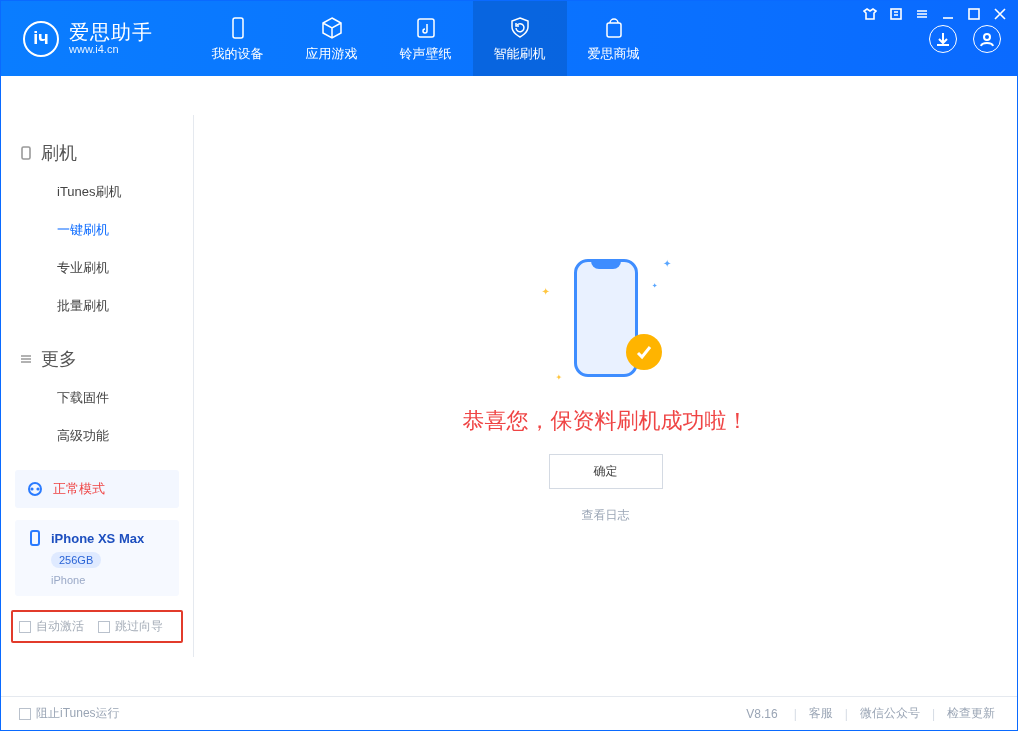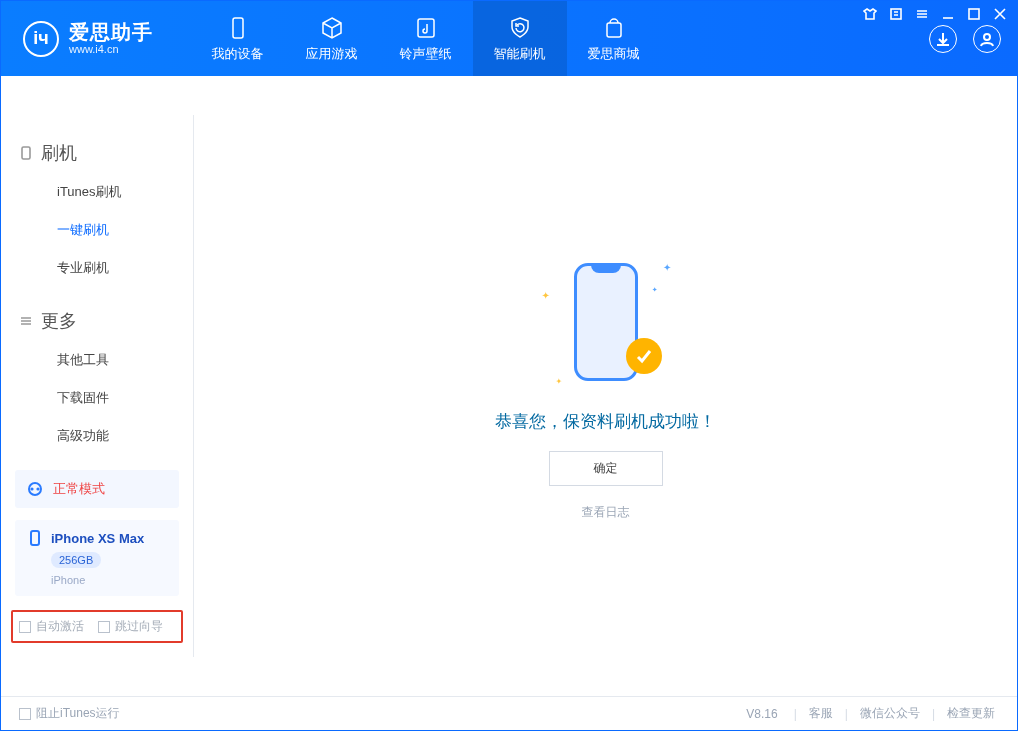--- a/index.html
+++ b/index.html
@@ -24,21 +24,21 @@
   padding: 0 18px 0 22px;
   gap: 10px;
   min-width: 190px;
 }
 .logo-mark {
   width: 36px; height: 36px; border: 2px solid #fff; border-radius: 50%;
   display: flex; align-items: center; justify-content: center;
   font-weight: 700; font-size: 18px; color:#fff;
 }
 .logo-text { display:flex; flex-direction:column; line-height:1.1;}
-.logo-title { font-size: 20px; font-weight: 700; letter-spacing:1px;}
+.logo-title { font-size: 20px; font-weight: 400; letter-spacing:1px;}
 .logo-sub   { font-size: 11px; opacity: .9; }
 .topnav { display:flex; }
 .topnav-item {
   width: 94px;
   display:flex; flex-direction:column; align-items:center; justify-content:center;
   gap:4px; font-size:13px; cursor:pointer;
   border-right: 1px solid rgba(255,255,255,0);
 }
 .topnav-item.active { background: rgba(0,0,0,.12); }
 .topnav-item .ticon { width:26px; height:26px; display:flex; align-items:center; justify-content:center; }
@@ -114,21 +114,21 @@
 }
 .illus .check {
   position:absolute; right:14px; bottom:18px;
   width:36px; height:36px; background:#ffb400; border-radius:50%;
   display:flex; align-items:center; justify-content:center;
 }
 .illus .check svg{ width:20px; height:20px; stroke:#fff; fill:none; stroke-width:3;}
 .spark { position:absolute; font-size:10px; }
 .spark.yellow{ color:#ffc640; }
 .spark.blue{ color:#59a6ff; }
-.success-text { font-size:17px; color:#0369a1; }
+.success-text { font-size:22px; color:#ef4444; }
 .ok-btn {
   border:1px solid #d4dae3; background:#fff; color:#444;
   padding:8px 44px; font-size:12px; cursor:pointer;
 }
 .view-log { color:#9aa5b5; font-size:12px; cursor:pointer; text-decoration:none;}
 
 .footer {
   height:34px; border-top:1px solid #e5e9ef;
   display:flex; align-items:center; padding:0 18px; font-size:12px; color:#9aa5b5;
 }
@@ -253,28 +253,28 @@
     <div class="sidebar">
       <div class="side-section-title">
         <svg viewBox="0 0 14 14">
             <rect x="3" y="1" width="8" height="12" rx="1.5"></rect>
           </svg>
         <span>刷机</span>
       </div>
       <div class="side-item">iTunes刷机</div>
       <div class="side-item active">一键刷机</div>
       <div class="side-item">专业刷机</div>
+      <div class="side-item">批量刷机</div>
 
       <div class="side-section-title" style="margin-top:14px">
         <svg viewBox="0 0 14 14">
             <path d="M2 4h10M2 7h10M2 10h10"></path>
           </svg>
         <span>更多</span>
       </div>
-      <div class="side-item">其他工具</div>
       <div class="side-item">下载固件</div>
       <div class="side-item">高级功能</div>
 
       <div class="sidebar-spacer"></div>
 
       <div class="mode-box">
         <svg viewBox="0 0 16 16">
             <circle cx="8" cy="8" r="6"></circle>
             <circle cx="5" cy="8" r="1.6" fill="#2a7bff" stroke="none"></circle>
             <circle cx="11" cy="8" r="1.6" fill="#2a7bff" stroke="none"></circle>

